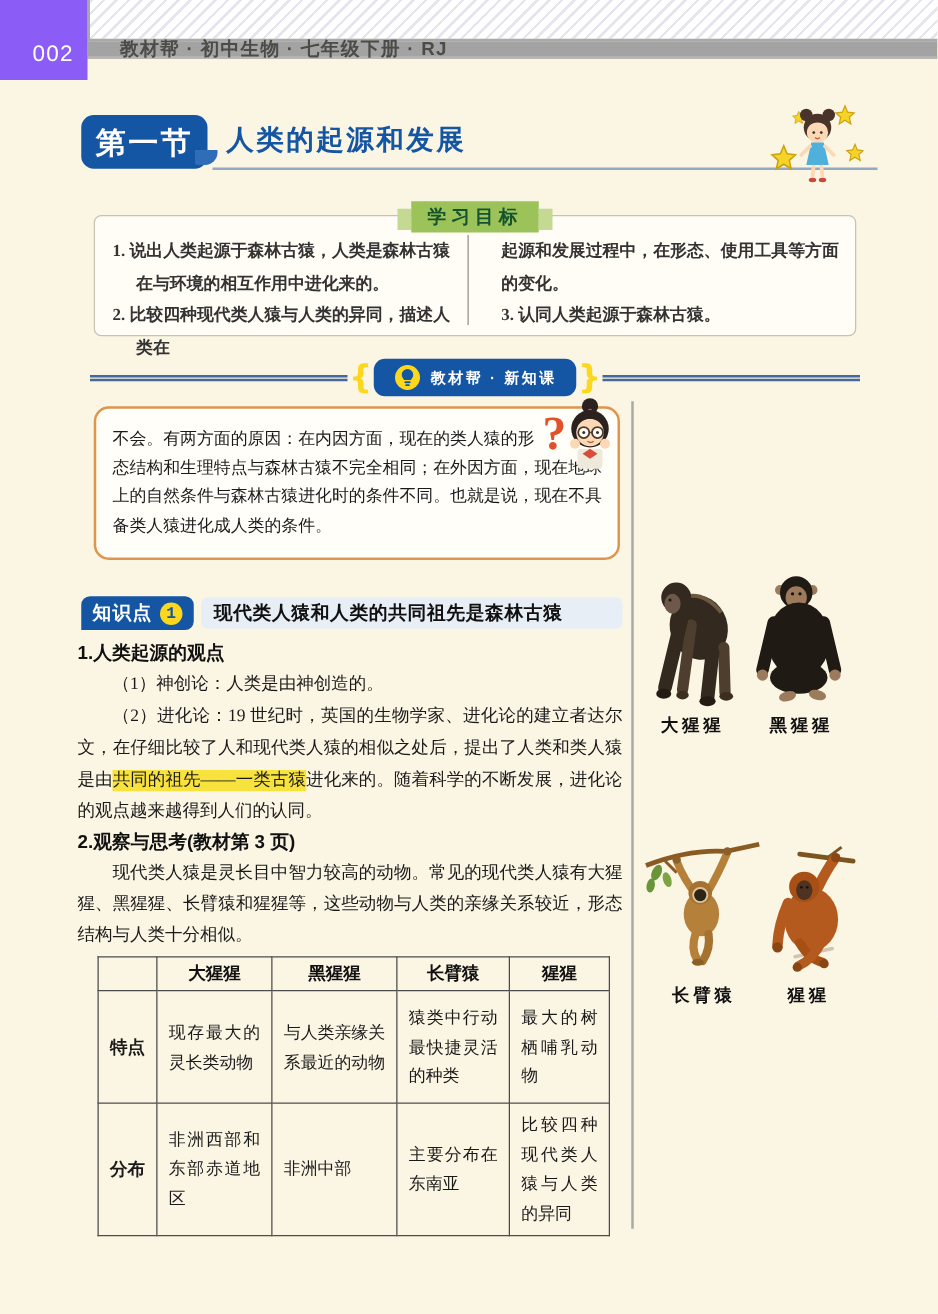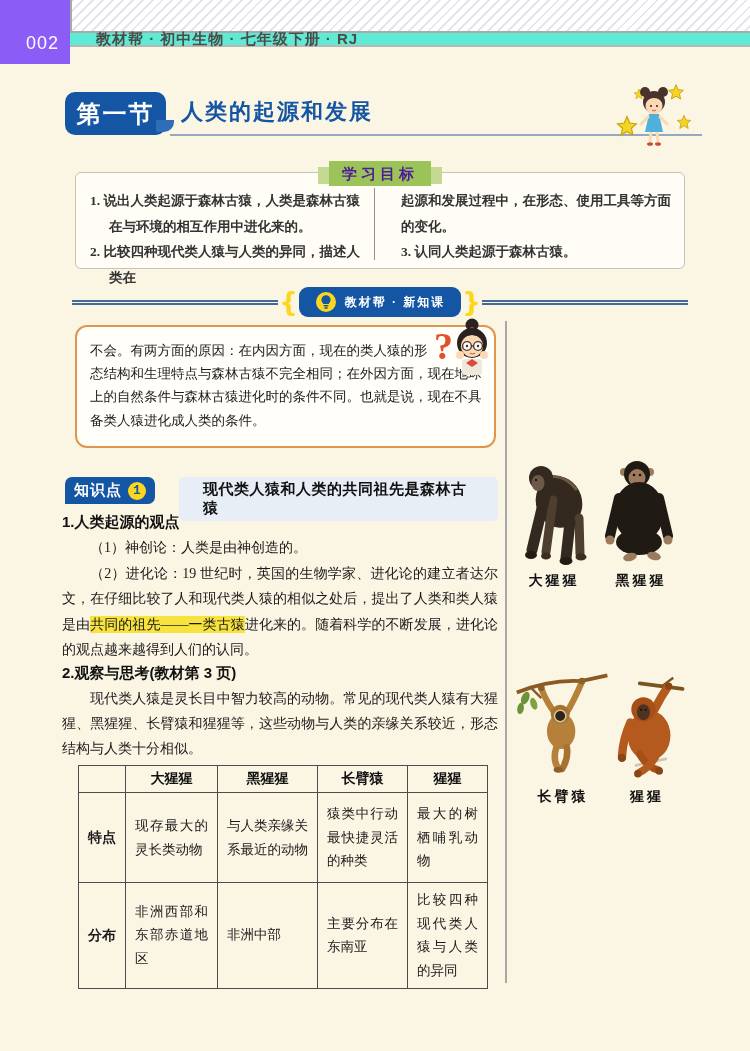--- a/index.html
+++ b/index.html
@@ -3,21 +3,21 @@
 <meta charset="utf-8">
 <style>
   html,body{margin:0;padding:0;}
   body{font-family:"Liberation Sans",sans-serif;}
   .page{position:relative;width:750px;height:1051px;background:#fbf5e4;overflow:hidden;}
 
   
   .hdr-stripes{position:absolute;left:70px;top:0;width:680px;height:33px;
     background:repeating-linear-gradient(135deg,#e6e4ef 0px,#e6e4ef 2px,#ffffff 2px,#ffffff 7px);
     border-left:2px solid #a9a9a9;border-bottom:2px solid #a9a9a9;box-sizing:border-box;}
-  .hdr-bar{position:absolute;left:70px;top:33px;width:680px;height:14px;background:#5eead4;
+  .hdr-bar{position:absolute;left:70px;top:33px;width:680px;height:14px;background:#a3a3a3;
     border-bottom:2px solid #b7b7b3;box-sizing:border-box;display:flex;align-items:center;padding-left:26px;}
   .hdr-bar span{font-weight:bold;font-size:15px;color:#4b4b48;letter-spacing:1px;}
   .page-num{position:absolute;left:0;top:0;width:70px;height:64px;background:#8b5cf6;color:#fff;
     font-size:18px;letter-spacing:1px;display:flex;align-items:flex-end;justify-content:flex-end;
     padding:0 11px 10px 0;box-sizing:border-box;}
 
   
   .sec-badge{position:absolute;left:65px;top:92px;width:101px;height:43px;background:#1456a3;
     border-radius:10px;color:#fff;font-weight:bold;font-size:24px;display:flex;align-items:center;
     justify-content:center;letter-spacing:2px;z-index:2;}
@@ -25,21 +25,21 @@
     background:#2f6db8;border-radius:0 0 10px 2px;z-index:-1;}
   .sec-title{position:absolute;left:181px;top:97px;color:#1456a3;font-weight:bold;font-size:22px;letter-spacing:2px;}
   .title-rule{position:absolute;left:170px;top:134px;width:532px;height:2px;background:#93a9c2;}
   .mascot{position:absolute;left:615px;top:82px;width:76px;height:68px;}
 
   
   .obj-box{position:absolute;left:75px;top:172px;width:610px;height:97px;background:#fffdf6;
     border:1.5px solid #c6c2b4;border-radius:6px;box-sizing:border-box;}
   .obj-badge{position:absolute;left:50%;top:-12px;transform:translateX(-50%);display:flex;align-items:center;}
   .obj-badge .tab{width:11px;height:17px;background:#c4da92;margin-top:3px;}
-  .obj-badge .core{background:#9cc25a;color:#4c1d95;font-weight:bold;font-size:15px;letter-spacing:4px;
+  .obj-badge .core{background:#9cc25a;color:#14532d;font-weight:bold;font-size:15px;letter-spacing:4px;
     padding:2px 13px;line-height:1.4;}
   .obj-cols{display:flex;height:100%;box-sizing:border-box;padding:15px 12px 8px 14px;gap:11px;}
   .obj-col{flex:1;font-family:"Liberation Serif",serif;font-weight:bold;font-size:13.5px;color:#333;line-height:1.9;}
   .obj-col.left{padding-right:13px;border-right:1.5px solid #8f8f8f;}
   .obj-col.right{padding-left:15px;}
   .obj-item{padding-left:1.4em;text-indent:-1.4em;}
   .obj-item.cont{padding-left:0;text-indent:0;}
 
   
   .banner-row{position:absolute;left:72px;top:284px;width:616px;height:36px;display:flex;align-items:center;}
@@ -55,26 +55,26 @@
   .tb-head{display:flex;align-items:center;gap:6px;padding-bottom:4px;margin-right:58px;
     border-bottom:1.5px dotted #e0954e;}
   .tb-badge{background:#ed8d3d;color:#fff;font-weight:bold;font-size:12px;padding:1.5px 8px;
     border-radius:10px;letter-spacing:2px;white-space:nowrap;}
   .tb-ref{font-family:"Liberation Serif",serif;font-weight:bold;font-style:italic;font-size:13.5px;color:#222;}
   .tb-body{margin-top:5px;font-family:"Liberation Serif",serif;font-size:13.5px;color:#1a1a1a;line-height:1.72;}
   .girl-spacer{float:right;width:52px;height:22px;}
   .tb-girl{position:absolute;right:0px;top:-12px;width:60px;height:66px;}
 
   
-  .kp-row{position:absolute;left:65px;top:477px;width:433px;display:flex;gap:24px;font-family:Liberation Mono, monospace;}
+  .kp-row{position:absolute;left:65px;top:477px;width:433px;display:flex;align-items:center;gap:6px;font-family:Liberation Mono, monospace;}
   .kp-badge{background:#1456a3;border-radius:7px 7px 7px 0;height:27px;display:flex;align-items:center;
     gap:6px;padding:0 9px;color:#fff;font-weight:bold;font-size:15px;letter-spacing:1px;}
   .kp-num{width:18px;height:18px;background:#fcd71e;border-radius:50%;color:#1456a3;font-size:13px;
     display:flex;align-items:center;justify-content:center;letter-spacing:0;}
-  .kp-title{flex:1;background:#e7eef6;border-radius:5px;padding:3px 24px;font-weight:bold;
+  .kp-title{flex:1;background:#e7eef6;border-radius:5px;padding:3px 10px;font-weight:bold;
     font-size:15px;color:#111;letter-spacing:0.5px;}
 
   
   .main-text{position:absolute;left:62px;top:511px;width:436px;}
   .mt-h{font-weight:bold;font-size:15px;color:#111;margin:2px 0 3px 0;}
   .mt-p{margin:0 0 1px 0;font-family:"Liberation Serif",serif;font-size:14px;color:#1a1a1a;
     line-height:1.8;text-indent:2em;text-align:justify;}
   .hl{background:#f7e23e;padding:1px 0;}
 
   

